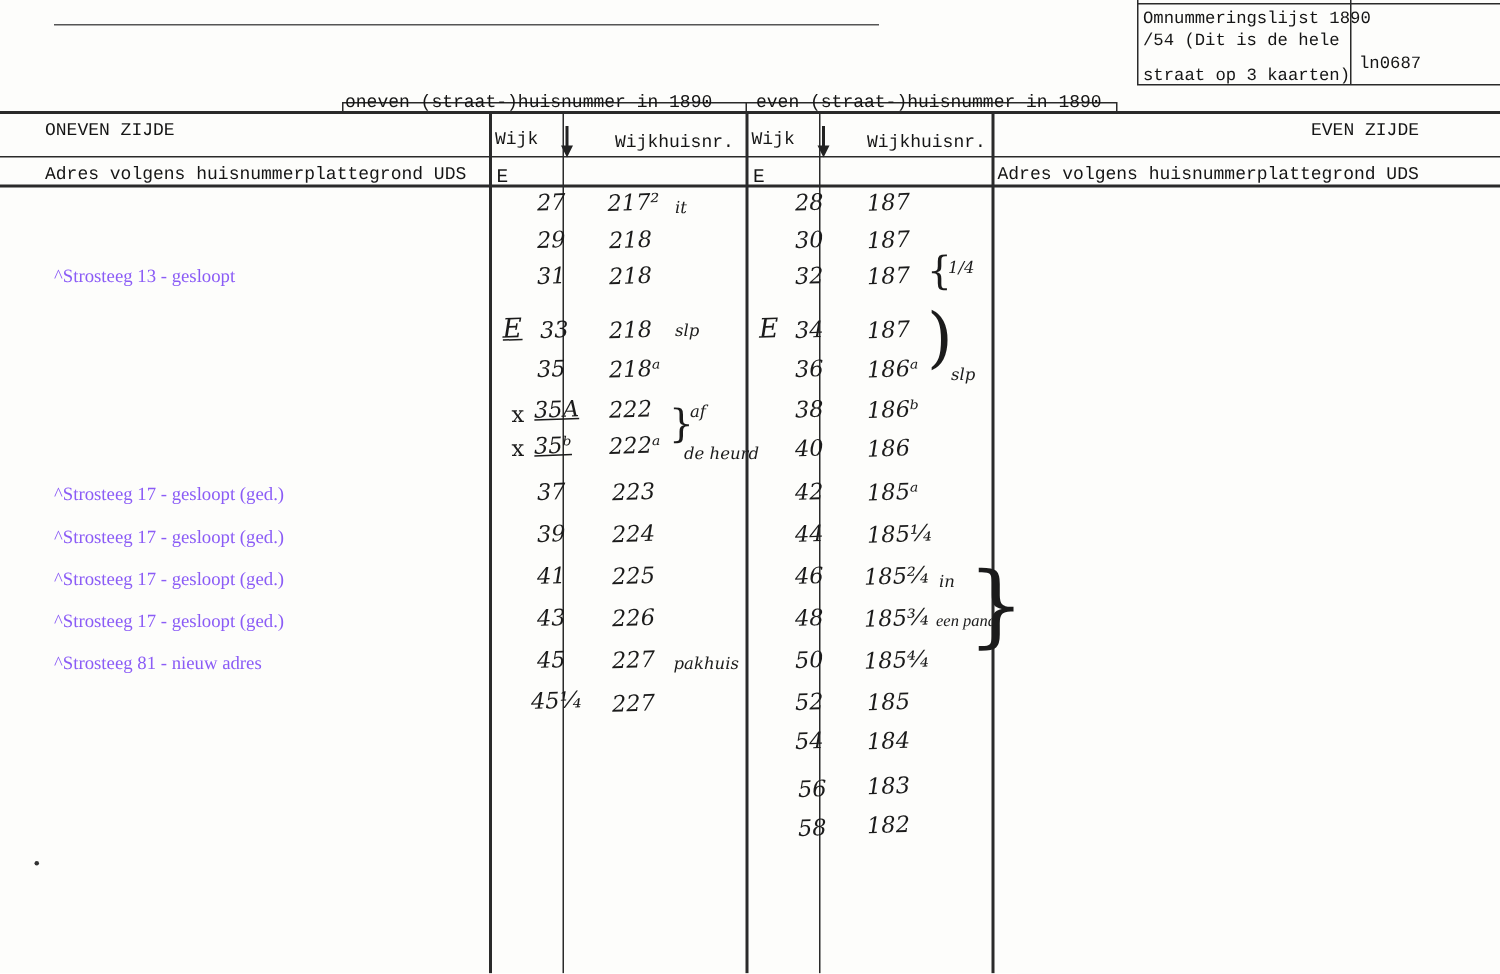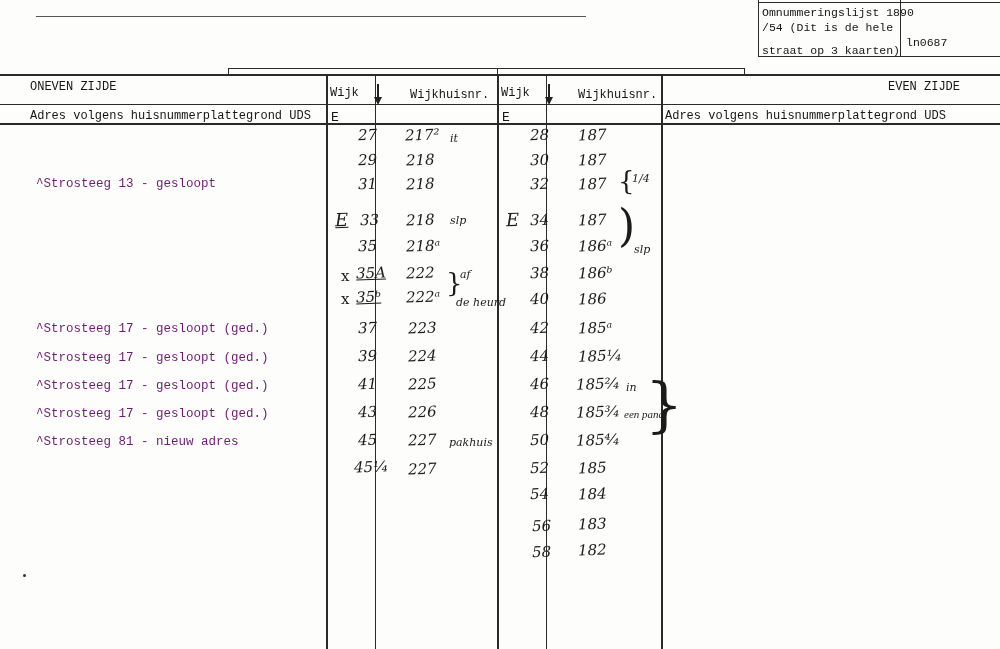--- a/index.html
+++ b/index.html
@@ -108,23 +108,23 @@
     width: 0; height: 0;
     border-left: 4.5px solid transparent;
     border-right: 4.5px solid transparent;
     border-top: 8px solid #222;
   }
 
   
   .addr {
     position: absolute;
     left: 36px;
-    font-family: Liberation Mono, monospace;
+    font-family: Liberation Serif, serif;
     font-size: 12.5px;
-    color: #701a75;
+    color: #8b5cf6;
     white-space: pre;
   }
 
   .mark-x {
     position: absolute;
     font-family: "DejaVu Serif", serif;
     font-size: 15px;
     color: #1b1b1b;
   }
 
@@ -188,23 +188,25 @@
   <div class="vline thick" style="left:326px; top:74px; height:575px;"></div>
   <div class="vline" style="left:375px; top:74px; height:575px;"></div>
   <div class="vline thick" style="left:497px; top:74px; height:575px;"></div>
   <div class="vline" style="left:546px; top:74px; height:575px;"></div>
   <div class="vline thick" style="left:661px; top:74px; height:575px;"></div>
 
   <div class="vline" style="left:228px; top:68px; height:6px;"></div>
   <div class="vline" style="left:497px; top:68px; height:6px;"></div>
   <div class="vline" style="left:744px; top:68px; height:6px;"></div>
 
+  <div class="colhead" style="left:230px; top:61px;">oneven (straat-)huisnummer in 1890</div>
+  <div class="colhead" style="left:504px; top:61px;">even (straat-)huisnummer in 1890</div>
 
   <div class="colhead" style="left:30px; top:80px;">ONEVEN ZIJDE</div>
-  <div class="colhead" style="left:874px; top:80px;margin-left:14px;">EVEN ZIJDE</div>
+  <div class="colhead" style="left:874px; top:80px;">EVEN ZIJDE</div>
 
   <div class="colhead" style="left:330px; top:86px;">Wijk</div>
   <div class="colhead" style="left:410px; top:88px;">Wijkhuisnr.</div>
   <div class="colhead" style="left:501px; top:86px;">Wijk</div>
   <div class="colhead" style="left:578px; top:88px;">Wijkhuisnr.</div>
 
   <div class="arrow" style="left:373px; top:84px;">
     <div class="shaft"></div>
       <div class="head"></div>
   </div>

